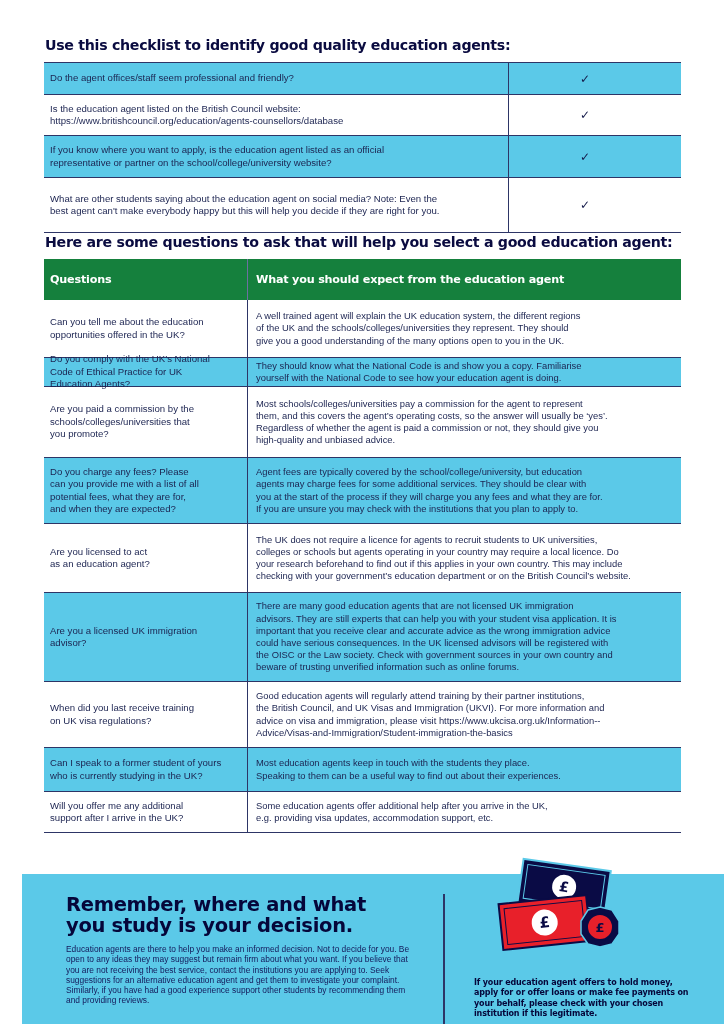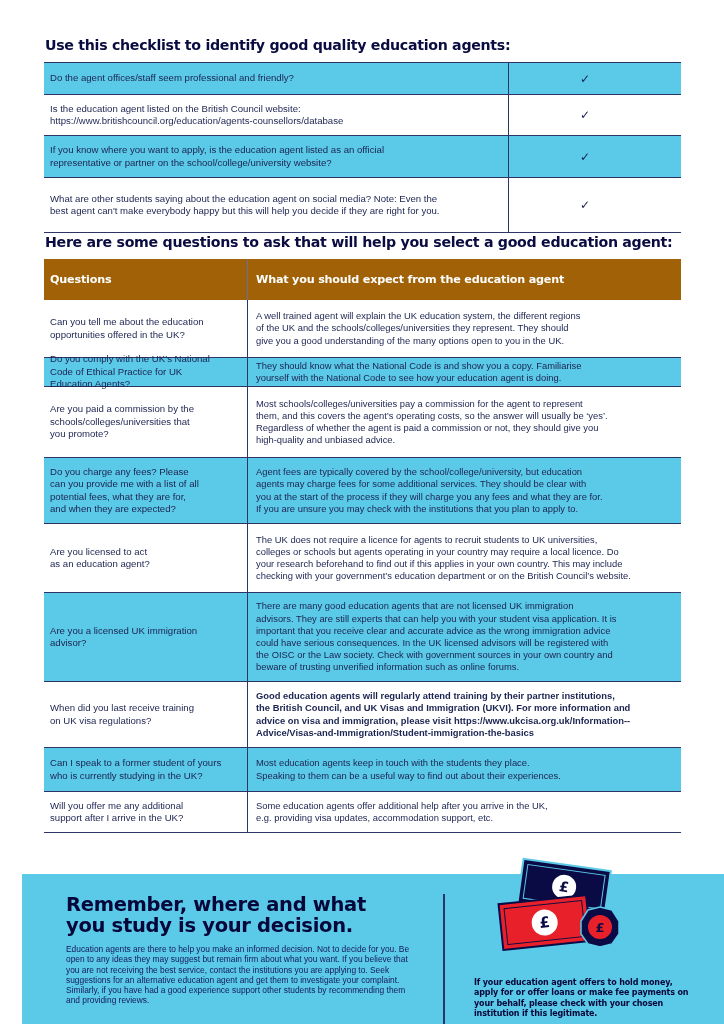--- a/index.html
+++ b/index.html
@@ -15,21 +15,21 @@
 
   
   .checklist { position: absolute; left: 44px; top: 62px; width: 637px; border-top: 1.5px solid #2d3566; }
   .cl-row { display: flex; border-bottom: 1.5px solid #2d3566; }
   .cl-row.blue { background: #5bc9e8; }
   .cl-q { width: 465px; border-right: 1.5px solid #2d3566; padding: 0 6px; font-size: 9.6px; line-height: 12.5px; display: flex; align-items: center; color: #1b2350; }
   .cl-c { flex: 1; display: flex; align-items: center; justify-content: center; font-size: 12px; color: #141a4a; padding-right: 20px; }
 
   
   .qtable { position: absolute; left: 44px; top: 259px; width: 637px; }
-  .qt-head { display: flex; background: #a16207; height: 41px; color: #ffffff; }
+  .qt-head { display: flex; background: #15803d; height: 41px; color: #ffffff; }
   .qt-head div { display: flex; align-items: center; padding-left: 6px; font-family: "DejaVu Sans", sans-serif; font-weight: bold; font-size: 11.2px; letter-spacing: -0.2px; }
   .qt-head .c1 { width: 204px; border-right: 1.5px solid #6c70a0; }
   .qt-head .c2 { flex: 1; padding-left: 8px; }
   .qt-row { display: flex; border-bottom: 1.5px solid #2d3566; }
   .qt-row.blue { background: #5bc9e8; }
   .qt-row .c1 { width: 204px; border-right: 1.5px solid #2d3566; padding: 8px 6px; display: flex; align-items: center; font-size: 9.6px; line-height: 12.4px; color: #1b2350; }
   .qt-row .c2 { flex: 1; padding: 0 6px 0 8px; display: flex; align-items: center; font-size: 9.4px; line-height: 12.2px; color: #1b2350; }
 
   
   .panel { position: absolute; left: 0; top: 874px; width: 724px; height: 181px; background: #5bc9e8; margin-left: 22px; }
@@ -121,21 +121,21 @@
         <div class="c2" style="white-space: pre-line;">There are many good education agents that are not licensed UK immigration
 advisors. They are still experts that can help you with your student visa application. It is
 important that you receive clear and accurate advice as the wrong immigration advice
 could have serious consequences. In the UK licensed advisors will be registered with
 the OISC or the Law society. Check with government sources in your own country and
 beware of trusting unverified information such as online forums.</div>
       </div>
       <div class="qt-row" style="height: 66px;">
         <div class="c1" style="white-space: pre-line;">When did you last receive training
 on UK visa regulations?</div>
-        <div class="c2" style="white-space: pre-line; font-weight: bold;">Good education agents will regularly attend training by their partner institutions,
+        <div class="c2" style="white-space: pre-line;">Good education agents will regularly attend training by their partner institutions,
 the British Council, and UK Visas and Immigration (UKVI). For more information and
 advice on visa and immigration, please visit https://www.ukcisa.org.uk/Information--
 Advice/Visas-and-Immigration/Student-immigration-the-basics</div>
       </div>
       <div class="qt-row blue" style="height: 44px;">
         <div class="c1" style="white-space: pre-line;">Can I speak to a former student of yours
 who is currently studying in the UK?</div>
         <div class="c2" style="white-space: pre-line;">Most education agents keep in touch with the students they place.
 Speaking to them can be a useful way to find out about their experiences.</div>
       </div>

